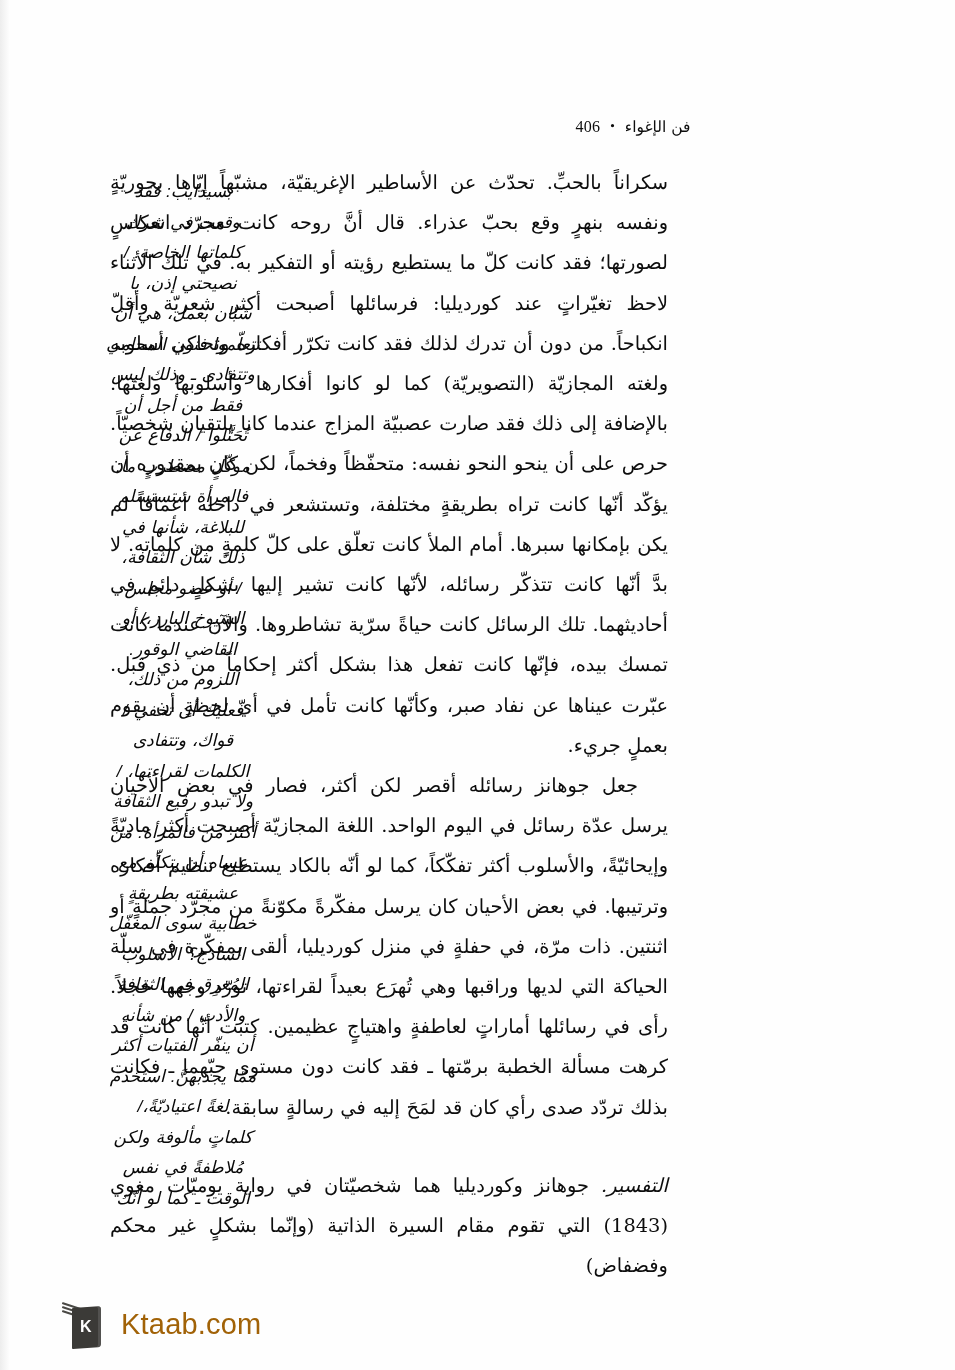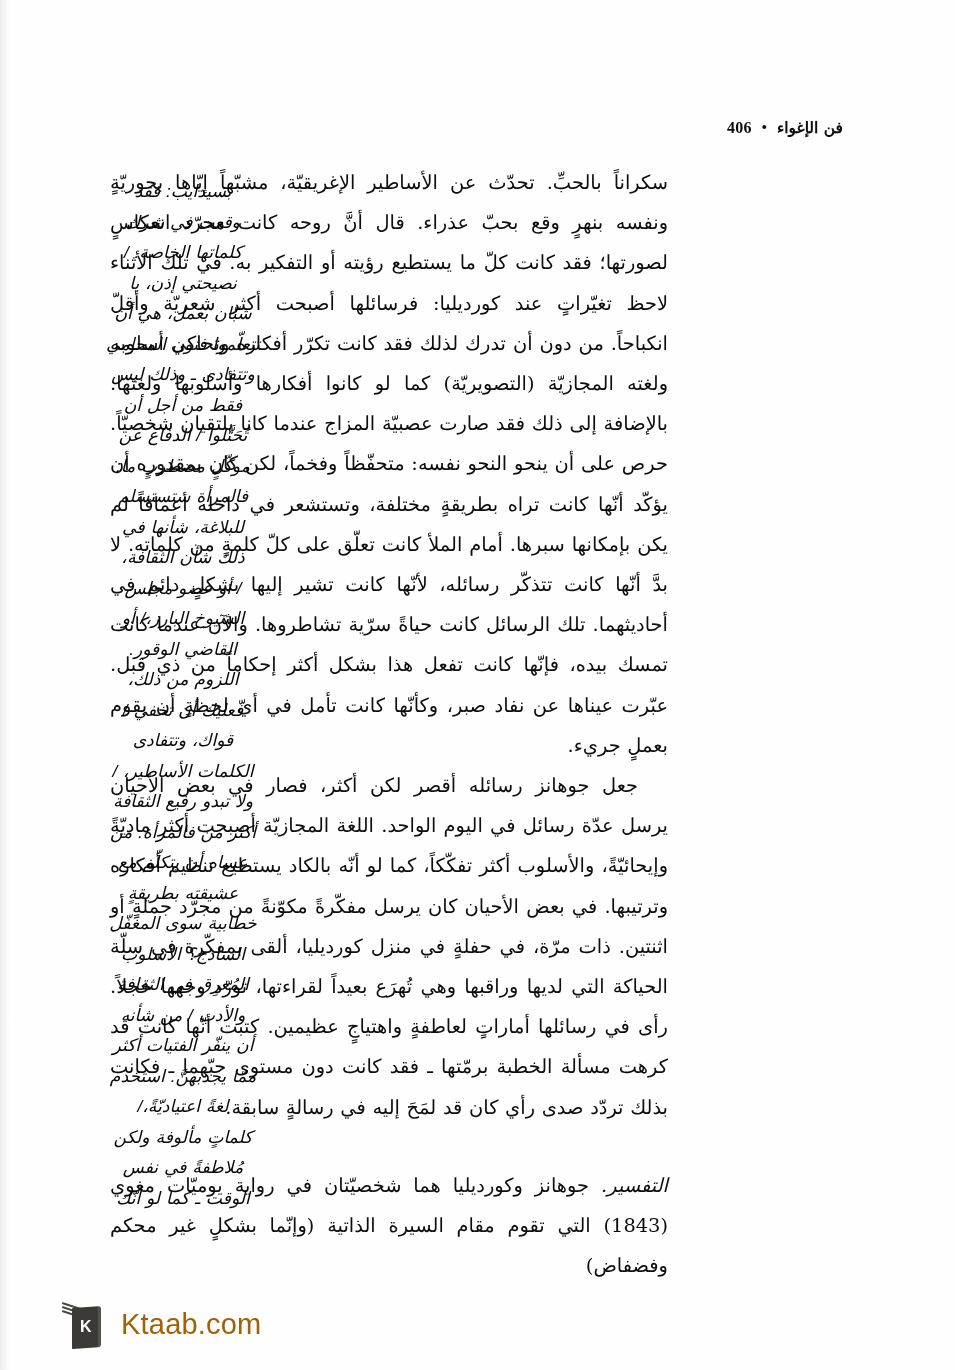--- a/index.html
+++ b/index.html
@@ -26,27 +26,26 @@
     width: 10px; height: 100%;
     background: linear-gradient(to right, #ededed 0%, #ffffff 100%);
   }
 
   
   #running-head {
     position: absolute;
     top: 118px;
     right: 112px;
     width: 420px;
-    text-align: right;
+    text-align: center;
     direction: rtl;
     font-family: "DejaVu Serif", "Liberation Serif", serif;
     font-size: 15.5px;
     letter-spacing: 0.2px;
     white-space: nowrap;
-    font-weight: bold;
   }
   #running-head .rh-inner {
     display: inline-block;
     direction: rtl;
   }
   #running-head .page-number {
     font-family: "Liberation Serif", "DejaVu Serif", serif;
     font-size: 16px;
     direction: ltr;
     display: inline-block;
@@ -219,21 +218,21 @@
     <span class="mn-line">موكّلٍ مضطربٍ ما:</span>
     <span class="mn-line">فالمرأة ستستسلم</span>
     <span class="mn-line">للبلاغة، شأنها في</span>
     <span class="mn-line">ذلك شأن الثقافة،</span>
     <span class="mn-line">/ أو عضو مجلس</span>
     <span class="mn-line">الشيوخ البارز،/ أو</span>
     <span class="mn-line">القاضي الوقور.</span>
     <span class="mn-line">اللزوم من ذلك،</span>
     <span class="mn-line">فعليك أن تخفي /</span>
     <span class="mn-line">قواك، وتتفادى</span>
-    <span class="mn-line">الكلمات الأساطير، /</span>
+    <span class="mn-line">الكلمات لقراءتها، /</span>
     <span class="mn-line">ولا تبدو رفيع الثقافة</span>
     <span class="mn-line">أكثر من فالمرأة. من</span>
     <span class="mn-line">عساه أن يتكلّم مع</span>
     <span class="mn-line">عشيقته بطريقةٍ</span>
     <span class="mn-line">خطابية سوى المغفّل</span>
     <span class="mn-line">الساذج؟ الأسلوب</span>
     <span class="mn-line">المُغرِق في الثقافة</span>
     <span class="mn-line">والأدب / من شأنه</span>
     <span class="mn-line">أن ينفّر الفتيات أكثر</span>
     <span class="mn-line">ممّا يجذبهنَّ. استخدم</span>

